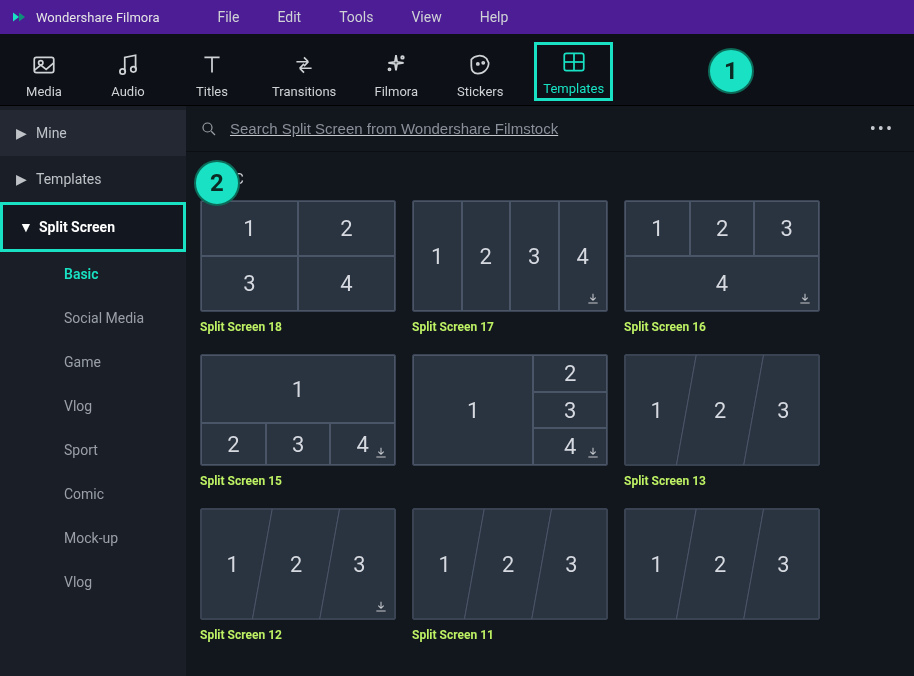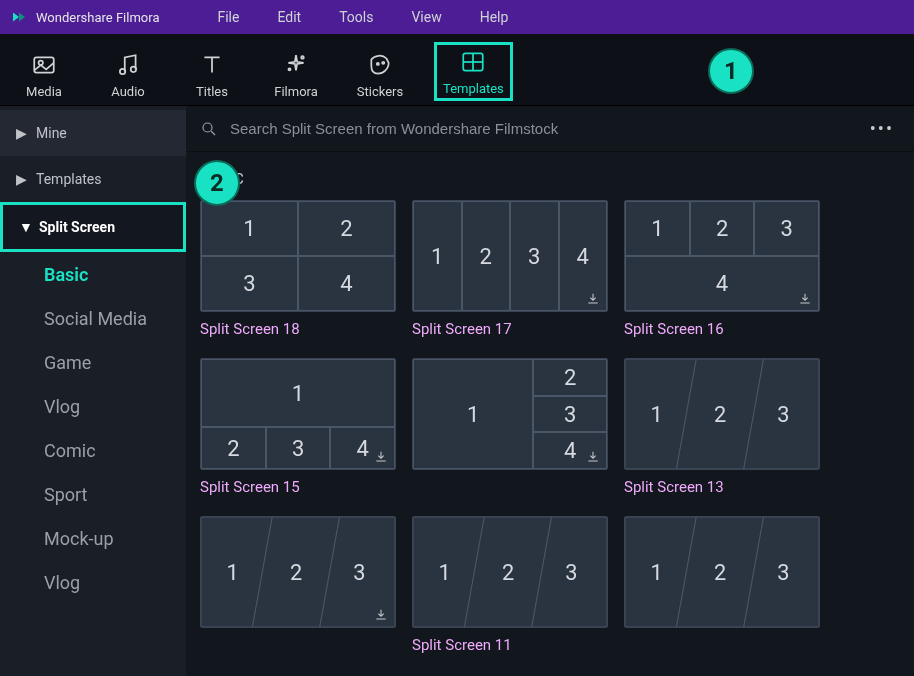--- a/index.html
+++ b/index.html
@@ -104,21 +104,22 @@
     color: #fff;
   }
   .side-caret { width: 10px; display:inline-block; text-align:center; }
   .sub-row {
     padding-left: 44px;
     height: 44px;
     display: flex;
     align-items: center;
     color: #9aa0a7;
     cursor: pointer;
-    font-size: 18px;
+    font-size: 14px;
+    margin-left: 20px;
   }
   .sub-row.active { color: #18e2c3; font-weight: 600; }
 
   .content {
     flex: 1;
     background: #12161d;
     display: flex;
     flex-direction: column;
     min-width: 0;
   }
@@ -131,20 +132,21 @@
     border-bottom: 1px solid #0b0e13;
   }
   .search-icon { width: 18px; height: 18px; }
   .search-input {
     flex: 1;
     background: transparent;
     border: none;
     color: #c5c8cc;
     font-size: 15px;
     outline: none;
+    text-decoration: underline;
   }
   .search-input::placeholder { color: #8a9099; }
   .more-dots { letter-spacing: 2px; color: #c5c8cc; font-size: 18px; cursor:pointer; padding: 0 6px;}
 
   .grid-area {
     flex: 1;
     overflow: auto;
     padding: 12px 14px 20px 14px;
   }
   .section-label { color: #d0d3d6; font-size: 15px; margin: 6px 0 12px 34px; letter-spacing: 1px;}
@@ -156,21 +158,21 @@
   .tpl-card { display: flex; flex-direction: column; gap: 8px; cursor: pointer; }
   .tpl-thumb {
     width: 196px;
     height: 112px;
     background: #1f2732;
     border: 1px solid #3a4352;
     border-radius: 2px;
     position: relative;
     overflow: hidden;
   }
-  .tpl-name { color: #f0abfc; font-size: 15px; }
+  .tpl-name { color: #bef264; font-size: 12px; font-weight: bold; }
   .dl-icon {
     position: absolute;
     right: 6px;
     bottom: 4px;
     width: 16px;
     height: 16px;
     z-index: 5;
   }
   .dl-icon svg { width:16px; height:16px; stroke:#c5c8cc; fill:none; stroke-width:1.6; }
 
@@ -239,20 +241,29 @@
       </span>
       <span class="tool-label">Audio</span>
     </div>
     <div class="tool-btn">
       <span class="tool-icon">
         <svg viewBox="0 0 24 24">
           <path d="M5 5 H19 M12 5 V19"></path>
         </svg>
       </span>
       <span class="tool-label">Titles</span>
+    </div>
+    <div class="tool-btn">
+      <span class="tool-icon">
+        <svg viewBox="0 0 24 24">
+          <path d="M5 9 H16 M16 9 L12 5 M16 9 L12 13"></path>
+          <path d="M19 15 H8 M8 15 L12 11 M8 15 L12 19"></path>
+        </svg>
+      </span>
+      <span class="tool-label">Transitions</span>
     </div>
     <div class="tool-btn">
       <span class="tool-icon">
         <svg viewBox="0 0 24 24">
           <path d="M12 3 L13 9 L19 10 L13 11 L12 17 L11 11 L5 10 L11 9 Z"></path>
           <circle cx="18" cy="5" r="1.2"></circle>
           <circle cx="6" cy="16" r="1"></circle>
         </svg>
       </span>
       <span class="tool-label">Filmora</span>
@@ -290,22 +301,22 @@
         <span>Templates</span>
       </div>
       <div class="side-row highlight">
         <span class="side-caret">▼</span>
         <span>Split Screen</span>
       </div>
       <div class="sub-row active">Basic</div>
       <div class="sub-row">Social Media</div>
       <div class="sub-row">Game</div>
       <div class="sub-row">Vlog</div>
+      <div class="sub-row">Sport</div>
       <div class="sub-row">Comic</div>
-      <div class="sub-row">Sport</div>
       <div class="sub-row">Mock-up</div>
       <div class="sub-row">Vlog</div>
     </div>
   <div class="content">
     <div class="searchbar">
       <span class="search-icon">
         <svg viewBox="0 0 24 24">
             <circle cx="10" cy="10" r="6" stroke="#9aa0a7" fill="none" stroke-width="1.6"></circle>
             <line x1="15" y1="15" x2="20" y2="20" stroke="#9aa0a7" stroke-width="1.6"></line>
           </svg>
@@ -411,20 +422,21 @@
                     <text class="diag-num" x="32" y="58">1</text>
                     <text class="diag-num" x="96" y="58">2</text>
                     <text class="diag-num" x="160" y="58">3</text>
                   </svg></div>
               </div>
               <span class="dl-icon"><svg viewBox="0 0 24 24">
                   <path d="M12 4 V14 M12 14 L8 10 M12 14 L16 10"></path>
                   <path d="M5 18 H19"></path>
                 </svg></span>
             </div>
+            <div class="tpl-name">Split Screen 12</div>
           </div>
           <div class="tpl-card">
             <div class="tpl-thumb">
               <div class="cells">
                 <div class="diag-wrap"><svg viewBox="0 0 196 112" preserveAspectRatio="none">
                     <polygon class="diag-poly" points="0,0 72,0 52,112 0,112"></polygon>
                     <polygon class="diag-poly" points="72,0 140,0 120,112 52,112"></polygon>
                     <polygon class="diag-poly" points="140,0 196,0 196,112 120,112"></polygon>
                     <text class="diag-num" x="32" y="58">1</text>
                     <text class="diag-num" x="96" y="58">2</text>

